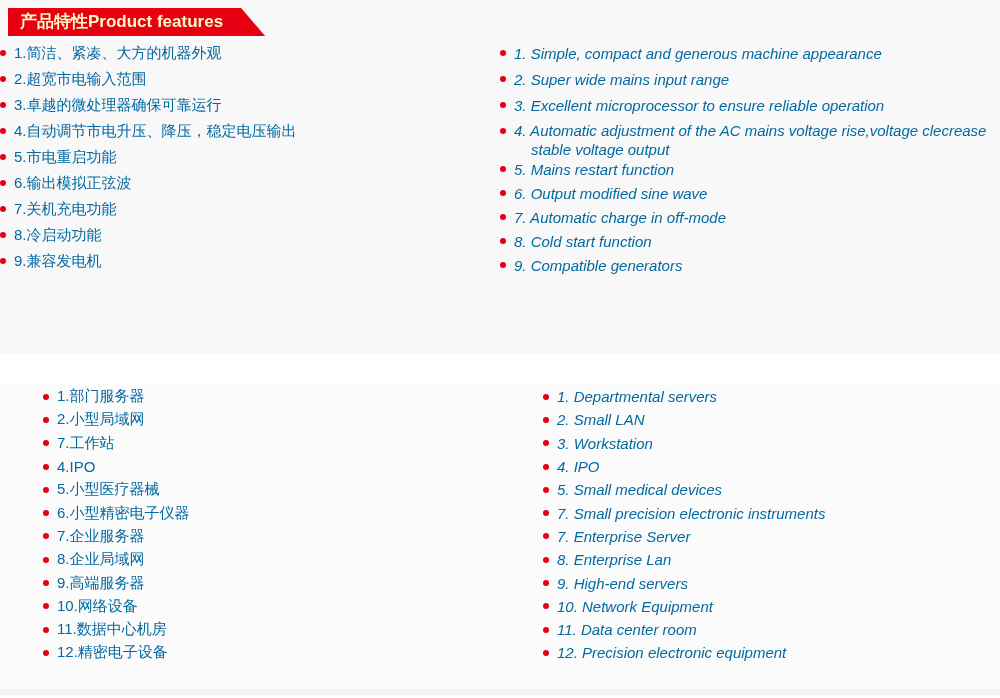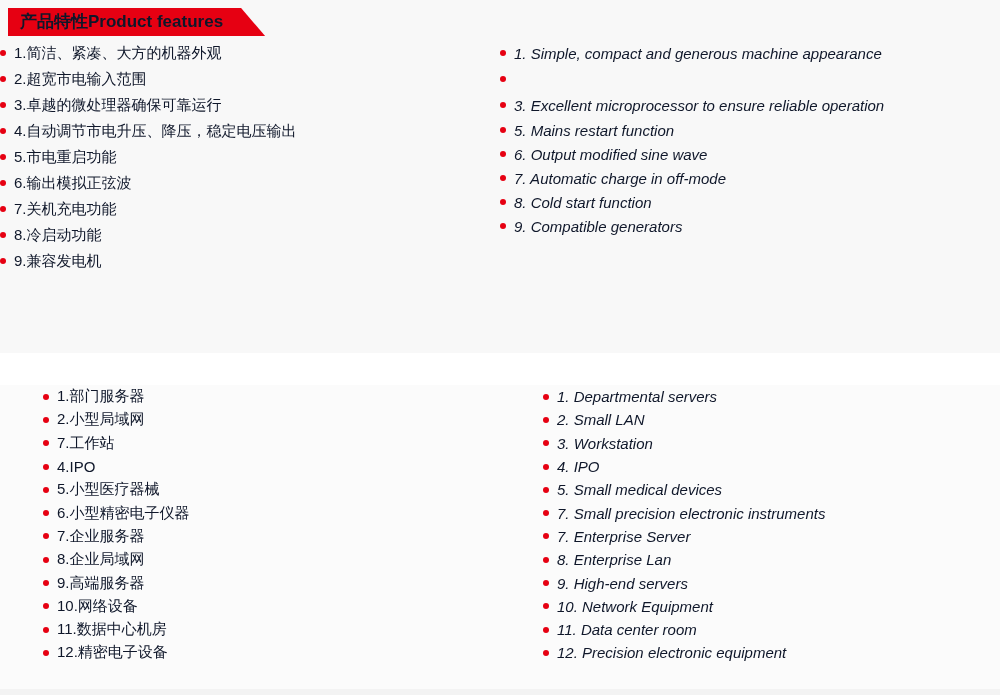--- a/index.html
+++ b/index.html
@@ -29,21 +29,21 @@
     background: #fbfbfb;
   }
   .bottomband {
     height: 6px;
     background: #f3f3f3;
   }
   .banner {
     display: inline-block;
     margin-left: 8px;
     background: #e60012;
-    color: #0f172a;
+    color: #fef9c3;
     font-weight: bold;
     font-size: 17px;
     line-height: 28px;
     height: 28px;
     padding: 0 42px 0 12px;
     clip-path: polygon(0 0, calc(100% - 24px) 0, 100% 100%, 0 100%);
     white-space: nowrap;
   }
   .cols {
     display: flex;
@@ -83,21 +83,21 @@
   .dot {
     width: 6px;
     height: 6px;
     border-radius: 50%;
     background: #e60012;
     margin-right: 8px;
     flex: 0 0 auto;
   }
   .txt {
     white-space: pre-line;
-    color: #0f172a;
+    color: #0369a1;
   }
   .col-en .txt {
     padding-left: 17px;
     text-indent: -17px;
     font-style: italic;
   }
 </style>
 </head>
 <body>
 
@@ -142,24 +142,30 @@
           <span class="txt">9.兼容发电机</span>
         </li>
     </ul>
     <ul class="col col-en">
       <li class="item">
           <span class="dot"></span>
           <span class="txt">1. Simple, compact and generous machine appearance</span>
         </li>
       <li class="item">
           <span class="dot"></span>
+          <span class="txt">2. Super wide mains input range</span>
         </li>
       <li class="item">
           <span class="dot"></span>
           <span class="txt">3. Excellent microprocessor to ensure reliable operation</span>
+        </li>
+      <li class="item wrap">
+          <span class="dot"></span>
+          <span class="txt">4. Automatic adjustment of the AC mains voltage rise,voltage  clecrease
+stable voltage output</span>
         </li>
       <li class="item short">
           <span class="dot"></span>
           <span class="txt">5. Mains restart function</span>
         </li>
       <li class="item short">
           <span class="dot"></span>
           <span class="txt">6. Output modified sine wave</span>
         </li>
       <li class="item short">

